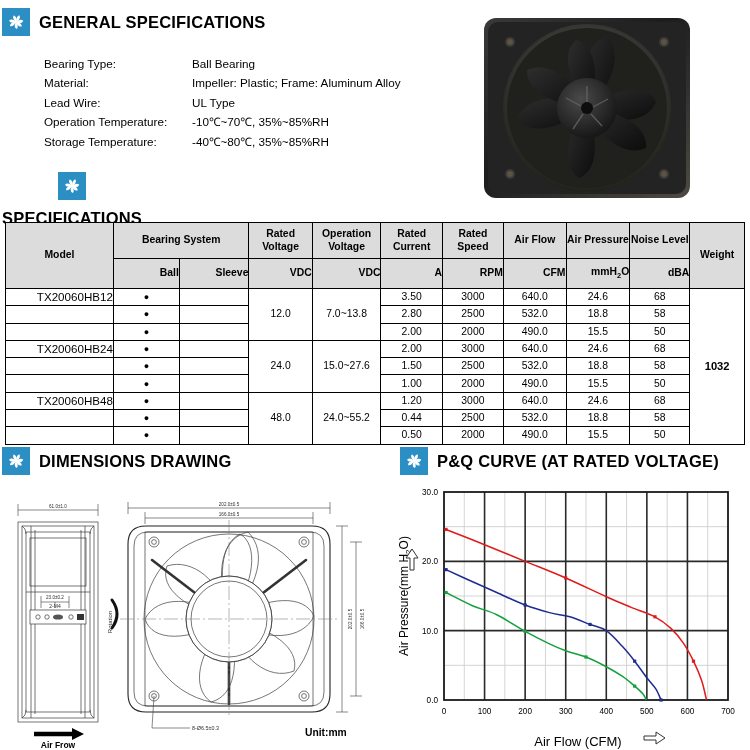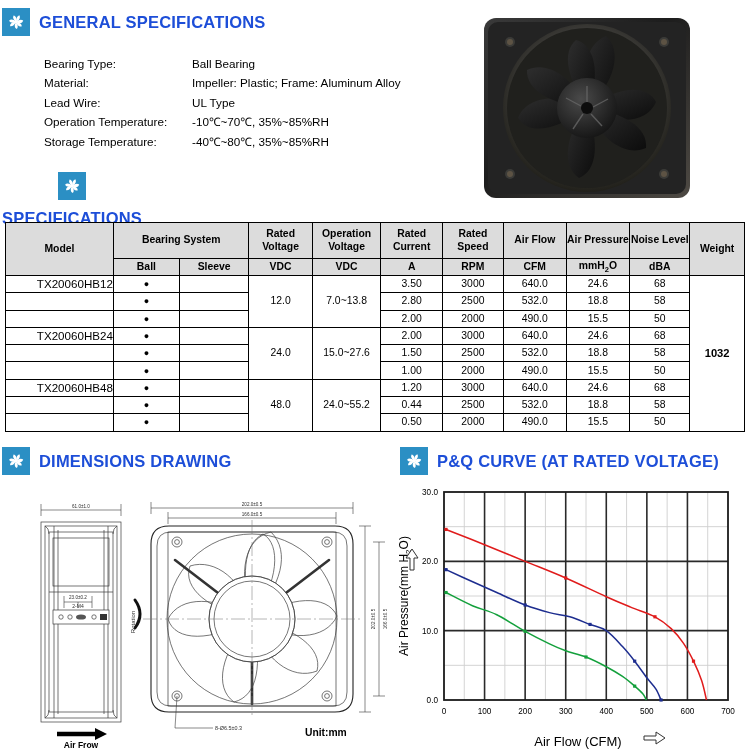--- a/index.html
+++ b/index.html
@@ -8,21 +8,21 @@
     width:750px; height:750px; background:#fff;
     font-family:"Liberation Sans", sans-serif;
     color:#000; overflow:hidden; position:relative;
   }
 
   
   .sec-head { display:flex; align-items:center; gap:9px; position:absolute; }
   .fanicon { width:28px; height:28px; background:#2b8fc4; flex:0 0 auto;
              display:flex; align-items:center; justify-content:center; }
   .fanicon svg { display:block; }
-  .sec-title { color:#1d4ed8; font-size:16.5px; font-weight:bold; letter-spacing:.2px;
+  .sec-title { color:#000000; font-size:16.5px; font-weight:bold; letter-spacing:.2px;
                white-space:nowrap; }
 
   
   #gen-head { left:2px; top:8px; }
   #gen-list { position:absolute; left:10px; top:54px; font-size:11.7px; line-height:19.4px;margin-left:34px; }
   #gen-list .row { display:flex; }
   #gen-list .k { width:148px; flex:0 0 148px; }
   #gen-list .v { white-space:nowrap; }
 
   
@@ -31,30 +31,30 @@
   
   #spec-head { left:2px; top:172px;flex-direction:column; }
   #spec-table { position:absolute; left:5px; top:222px; width:740px;
                 border-collapse:collapse; font-size:10.4px; }
   #spec-table th, #spec-table td {
     border:1px solid #000; text-align:center; vertical-align:middle; padding:0;
     line-height:1.18;
   }
   #spec-table thead th { background:#dcdcdc; font-weight:bold; }
   #spec-table .hrow1 th { height:36px; }
-  #spec-table .hrow2 th { height:17px; }
+  #spec-table .hrow2 th { height:30px;text-align:right; }
   #spec-table tbody td { height:17.3px; }
   #spec-table .model { font-size:11.6px;text-align:right; }
   #spec-table .dot::after { content:"\25CF"; font-size:9px; }
   #spec-table .weight { font-weight:bold; font-size:11.2px;text-align:center; }
   .sub { font-size:7.5px; vertical-align:sub; }
 
   
   #dim-head { left:2px; top:447px; }
-  #dim-wrap { position:absolute; left:0px; top:482px; width:392px; height:268px;padding-left:23px; }
+  #dim-wrap { position:absolute; left:0px; top:482px; width:392px; height:268px; }
   #dim-wrap svg { display:block; }
   #unitmm { position:absolute; left:305px; top:727px; font-size:10.3px; font-weight:bold; }
 
   
   #pq-head { left:400px; top:447px; }
   #pq-wrap { position:absolute; left:396px; top:478px; width:354px; height:272px; }
   #pq-wrap svg { display:block; }
 </style>
 </head>
 <body>

